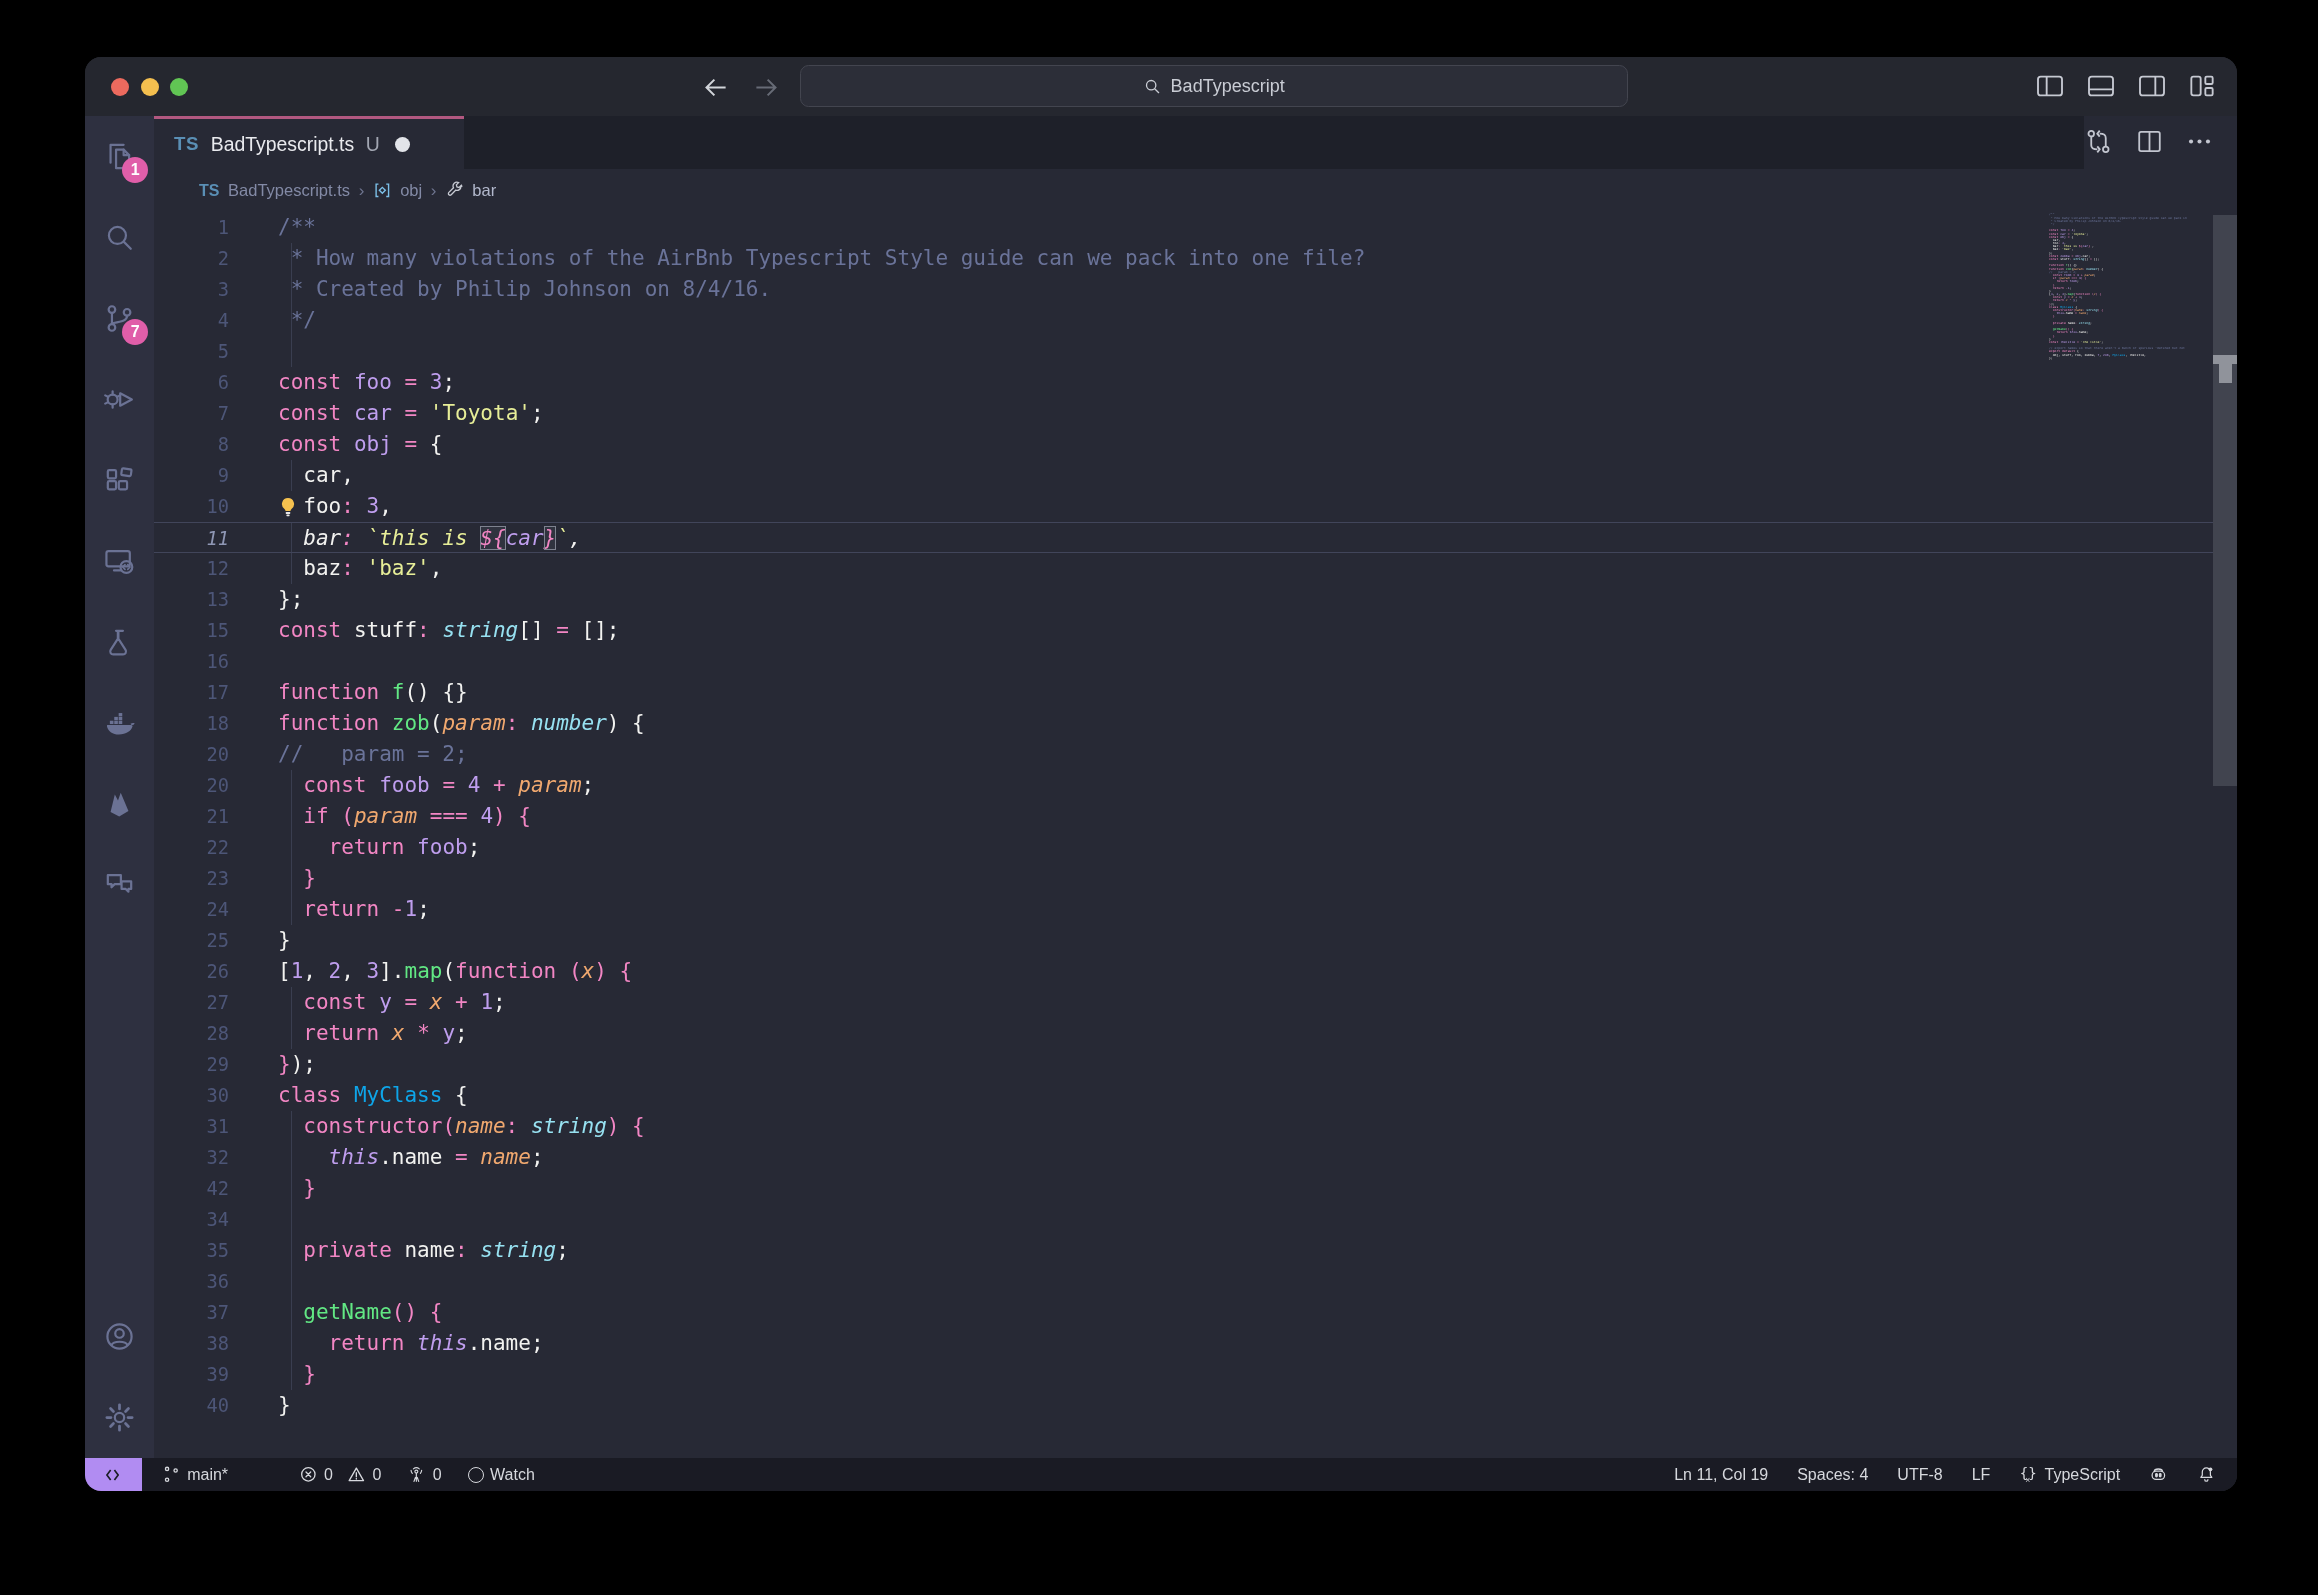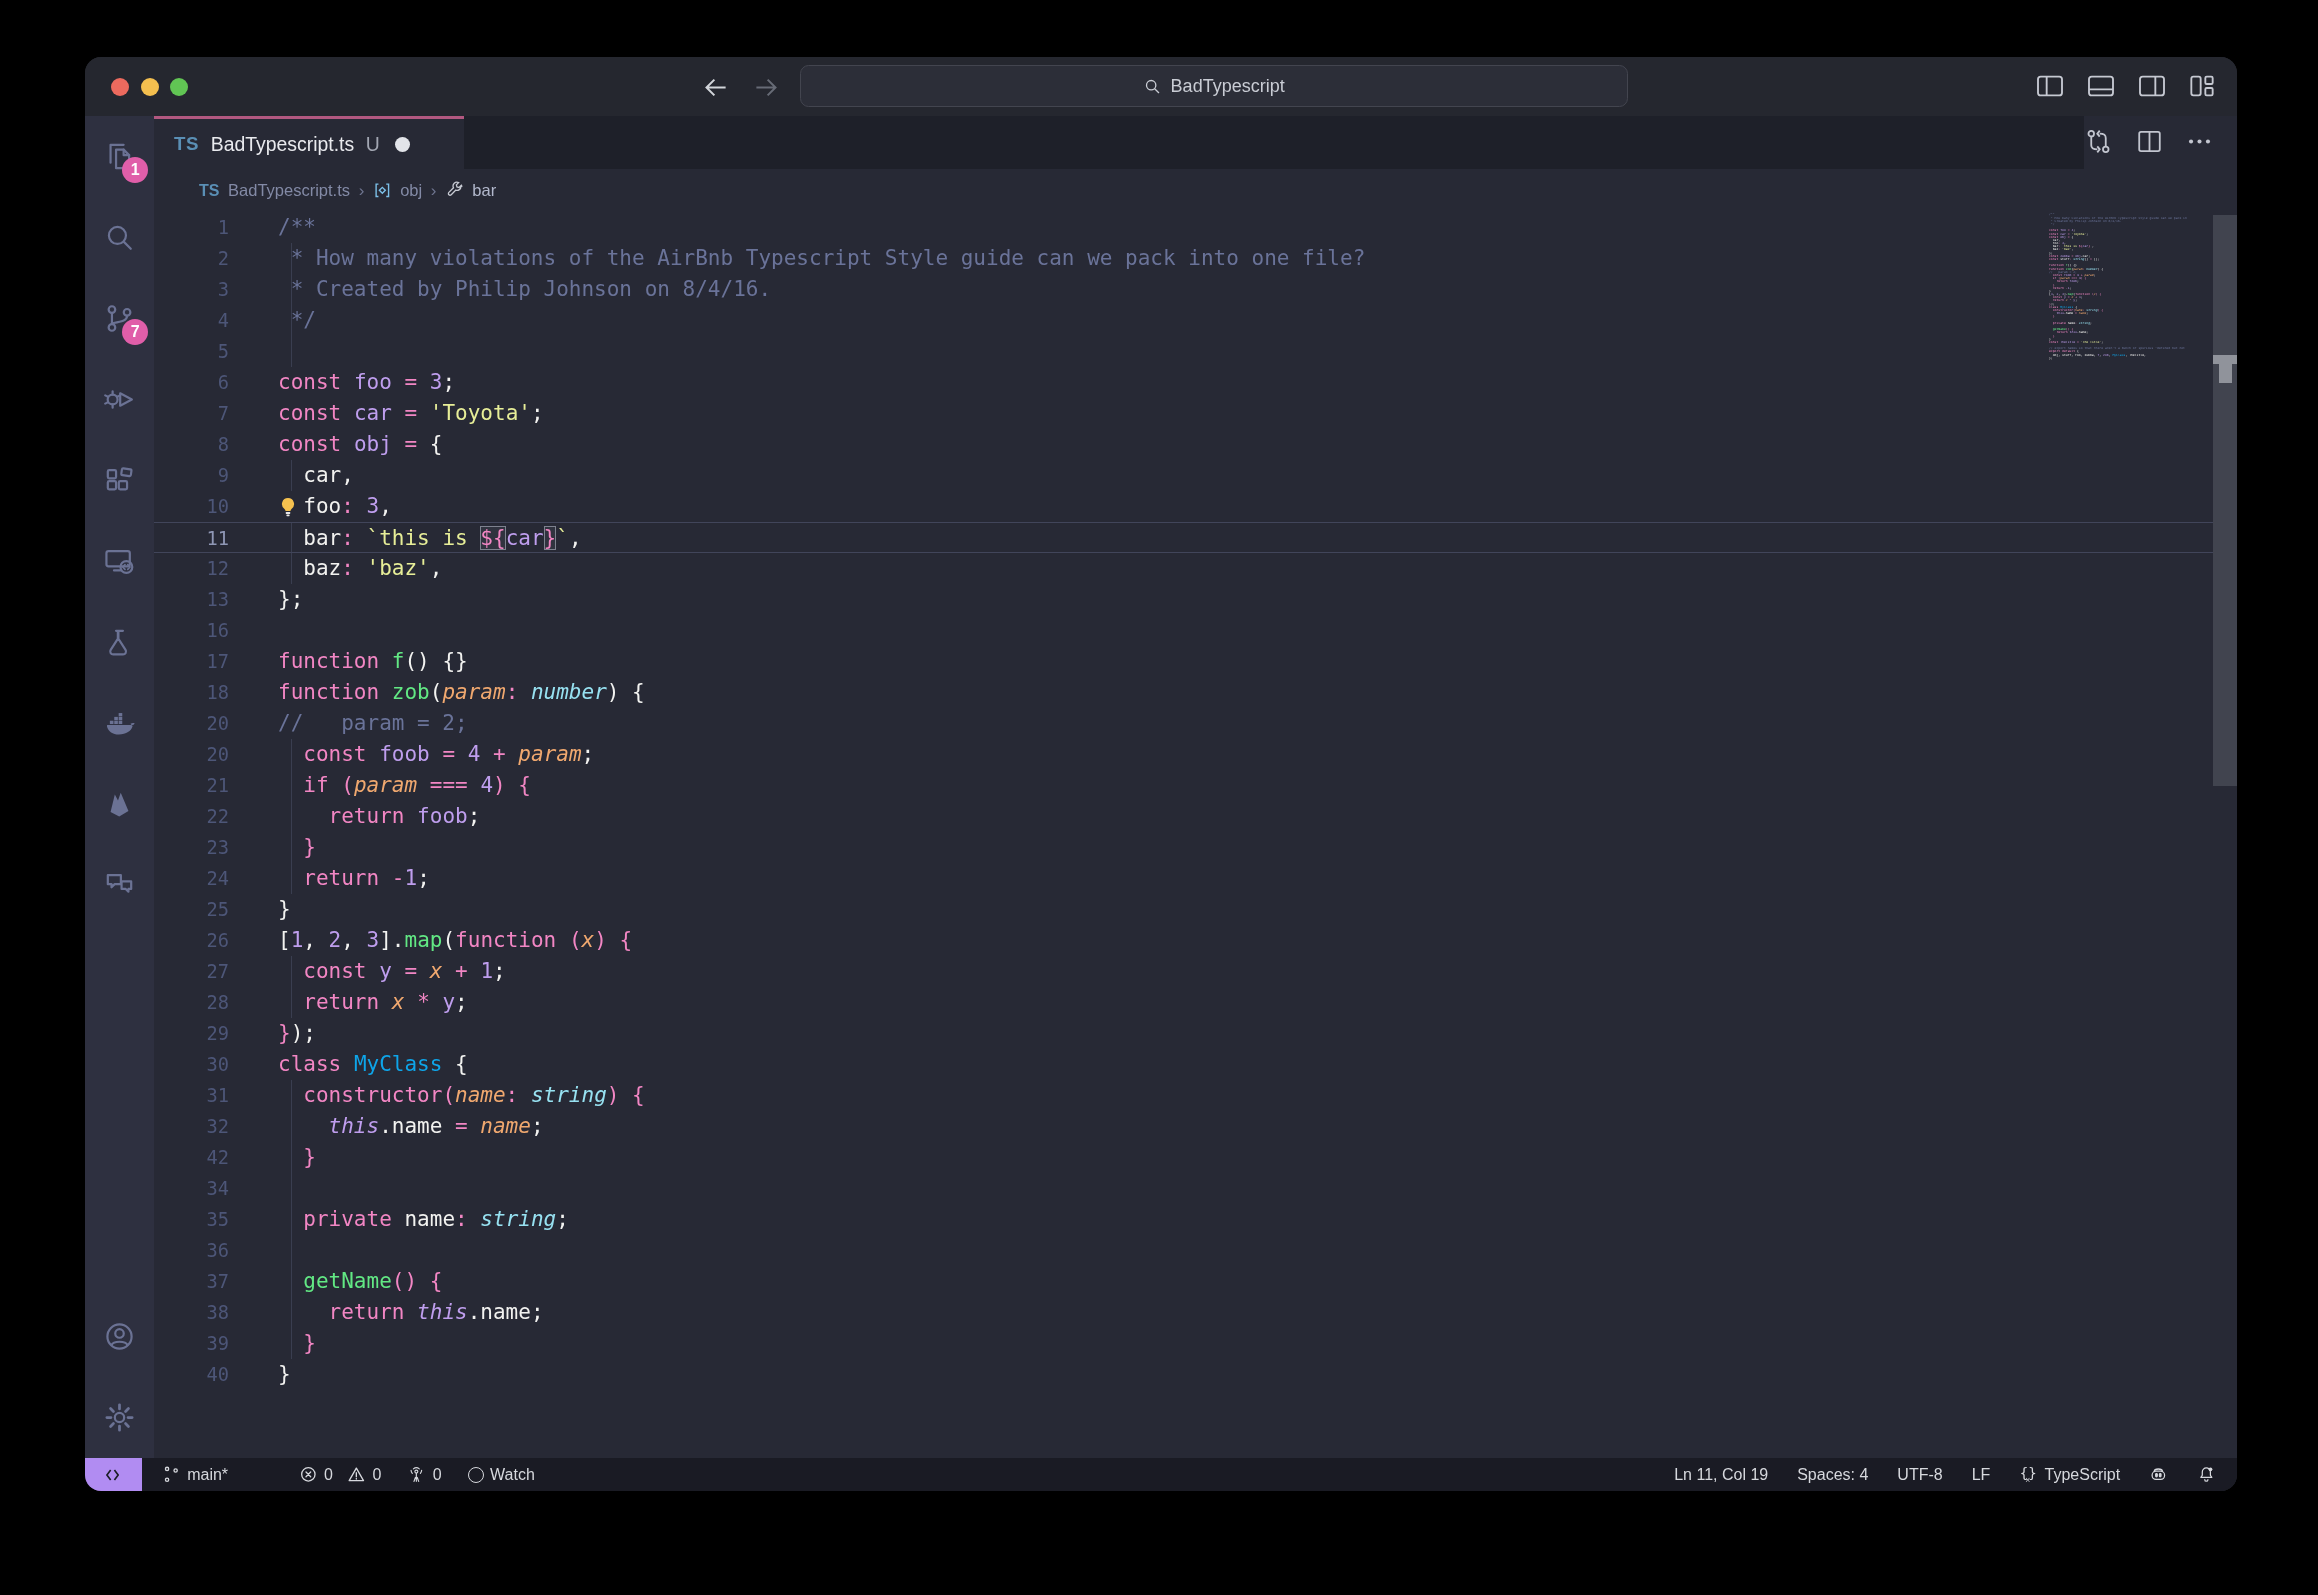--- a/index.html
+++ b/index.html
@@ -45,21 +45,21 @@
   .bc-sep{color:#6f7590;font-size:17px;}
   .bc-last{color:#b2b8cc;}
   .bc-ts{color:#5a8fb5;font-weight:bold;font-size:16px;}
   
   .codearea{flex:1;position:relative;overflow:hidden;background:#272935;
     font-family:"DejaVu Sans Mono",monospace;font-size:21px;}
   .cl{height:31px;line-height:31px;position:relative;white-space:pre;box-sizing:border-box;}
   .cl .ln{position:absolute;left:0;width:75px;text-align:right;color:#4d5678;font-size:18.7px;}
   .cl .code{position:absolute;left:124px;top:0;white-space:pre;}
   .cl .gd{position:absolute;left:137px;top:0;bottom:0;width:1.4px;background:#3a3e50;}
-  .cl.cur{border-top:1.4px solid #41455a;border-bottom:1.4px solid #41455a;}
+  .cl.cur{border-top:1.4px solid #41455a;border-bottom:1.4px solid #41455a;font-style:italic;}
   .cl.cur .ln{color:#8f97b5;}
   .bulb{position:absolute;left:122px;top:3.6px;width:24px;height:24px;}
   .tk-f{color:#f2f2f0}.tk-k{color:#f286c4}.tk-v{color:#bf9eee}
   .tk-vi{color:#bf9eee;font-style:italic}.tk-s{color:#e7ee98}
   .tk-o{color:#f0a86f;font-style:italic}.tk-t{color:#97e1f1;font-style:italic}
   .tk-t2{color:#0ea5e9}.tk-g{color:#62e884}.tk-c{color:#6a7399}
   .tk-kx{color:#f286c4;outline:1.4px solid #7e828f;outline-offset:-1.4px;background:rgba(140,150,170,.09);}
   
   .minimap{position:absolute;left:1895px;top:1.4px;width:138px;overflow:hidden;}
   .ml{height:3.2px;line-height:3.2px;font-size:3.1px;white-space:pre;overflow:hidden;}
@@ -289,20 +289,21 @@
             <div class="cl"><span class="ln">8</span><span class="code"><span class="tk-k">const</span><span class="tk-f"> </span><span class="tk-v">obj</span><span class="tk-f"> </span><span class="tk-k">=</span><span class="tk-f"> </span><span class="tk-f">{</span></span></div>
             <div class="cl"><span class="ln">9</span><div class="gd"></div><span class="code"><span class="tk-f">  car,</span></span></div>
             <div class="cl"><span class="ln">10</span><span class="bulb"><svg viewBox="0 0 24 24">
                   <path fill="#f5c14f" d="M12 3a6 6 0 00-3.5 10.9c.6.5 1 1.3 1 2.1h5c0-.8.4-1.6 1-2.1A6 6 0 0012 3z"></path>
                   <rect x="9.8" y="17" width="4.4" height="2" rx="0.6" fill="#e8e8e8"></rect>
                   <rect x="10.4" y="19.6" width="3.2" height="1.6" rx="0.6" fill="#e8e8e8"></rect>
                 </svg></span><span class="code"><span class="tk-f">  </span><span class="tk-f">foo</span><span class="tk-k">:</span><span class="tk-f"> </span><span class="tk-v">3</span><span class="tk-f">,</span></span></div>
             <div class="cl cur"><span class="ln">11</span><div class="gd"></div><span class="code"><span class="tk-f">  </span><span class="tk-f">bar</span><span class="tk-k">:</span><span class="tk-f"> </span><span class="tk-s">`this is </span><span class="tk-kx">${</span><span class="tk-v">car</span><span class="tk-kx">}</span><span class="tk-s">`</span><span class="tk-f">,</span></span></div>
             <div class="cl"><span class="ln">12</span><div class="gd"></div><span class="code"><span class="tk-f">  </span><span class="tk-f">baz</span><span class="tk-k">:</span><span class="tk-f"> </span><span class="tk-s">'baz'</span><span class="tk-f">,</span></span></div>
             <div class="cl"><span class="ln">13</span><span class="code"><span class="tk-f">};</span></span></div>
+            <div class="cl"><span class="ln">15</span><span class="code"><span class="tk-k">const</span><span class="tk-f"> </span><span class="tk-f">stuff</span><span class="tk-k">:</span><span class="tk-f"> </span><span class="tk-t">string</span><span class="tk-f">[] </span><span class="tk-k">=</span><span class="tk-f"> </span><span class="tk-f">[];</span></span></div>
             <div class="cl"><span class="ln">16</span><span class="code"></span></div>
             <div class="cl"><span class="ln">17</span><span class="code"><span class="tk-k">function</span><span class="tk-f"> </span><span class="tk-g">f</span><span class="tk-f">() {}</span></span></div>
             <div class="cl"><span class="ln">18</span><span class="code"><span class="tk-k">function</span><span class="tk-f"> </span><span class="tk-g">zob</span><span class="tk-f">(</span><span class="tk-o">param</span><span class="tk-k">:</span><span class="tk-f"> </span><span class="tk-t">number</span><span class="tk-f">) {</span></span></div>
             <div class="cl"><span class="ln">20</span><span class="code"><span class="tk-c">//   param = 2;</span></span></div>
             <div class="cl"><span class="ln">20</span><div class="gd"></div><span class="code"><span class="tk-f">  </span><span class="tk-k">const</span><span class="tk-f"> </span><span class="tk-v">foob</span><span class="tk-f"> </span><span class="tk-k">=</span><span class="tk-f"> </span><span class="tk-v">4</span><span class="tk-f"> </span><span class="tk-k">+</span><span class="tk-f"> </span><span class="tk-o">param</span><span class="tk-f">;</span></span></div>
             <div class="cl"><span class="ln">21</span><div class="gd"></div><span class="code"><span class="tk-f">  </span><span class="tk-k">if</span><span class="tk-f"> </span><span class="tk-k">(</span><span class="tk-o">param</span><span class="tk-f"> </span><span class="tk-k">===</span><span class="tk-f"> </span><span class="tk-v">4</span><span class="tk-k">)</span><span class="tk-f"> </span><span class="tk-k">{</span></span></div>
             <div class="cl"><span class="ln">22</span><div class="gd"></div><span class="code"><span class="tk-f">    </span><span class="tk-k">return</span><span class="tk-f"> </span><span class="tk-v">foob</span><span class="tk-f">;</span></span></div>
             <div class="cl"><span class="ln">23</span><div class="gd"></div><span class="code"><span class="tk-f">  </span><span class="tk-k">}</span></span></div>
             <div class="cl"><span class="ln">24</span><div class="gd"></div><span class="code"><span class="tk-f">  </span><span class="tk-k">return</span><span class="tk-f"> </span><span class="tk-k">-</span><span class="tk-v">1</span><span class="tk-f">;</span></span></div>
             <div class="cl"><span class="ln">25</span><span class="code"><span class="tk-f">}</span></span></div>

